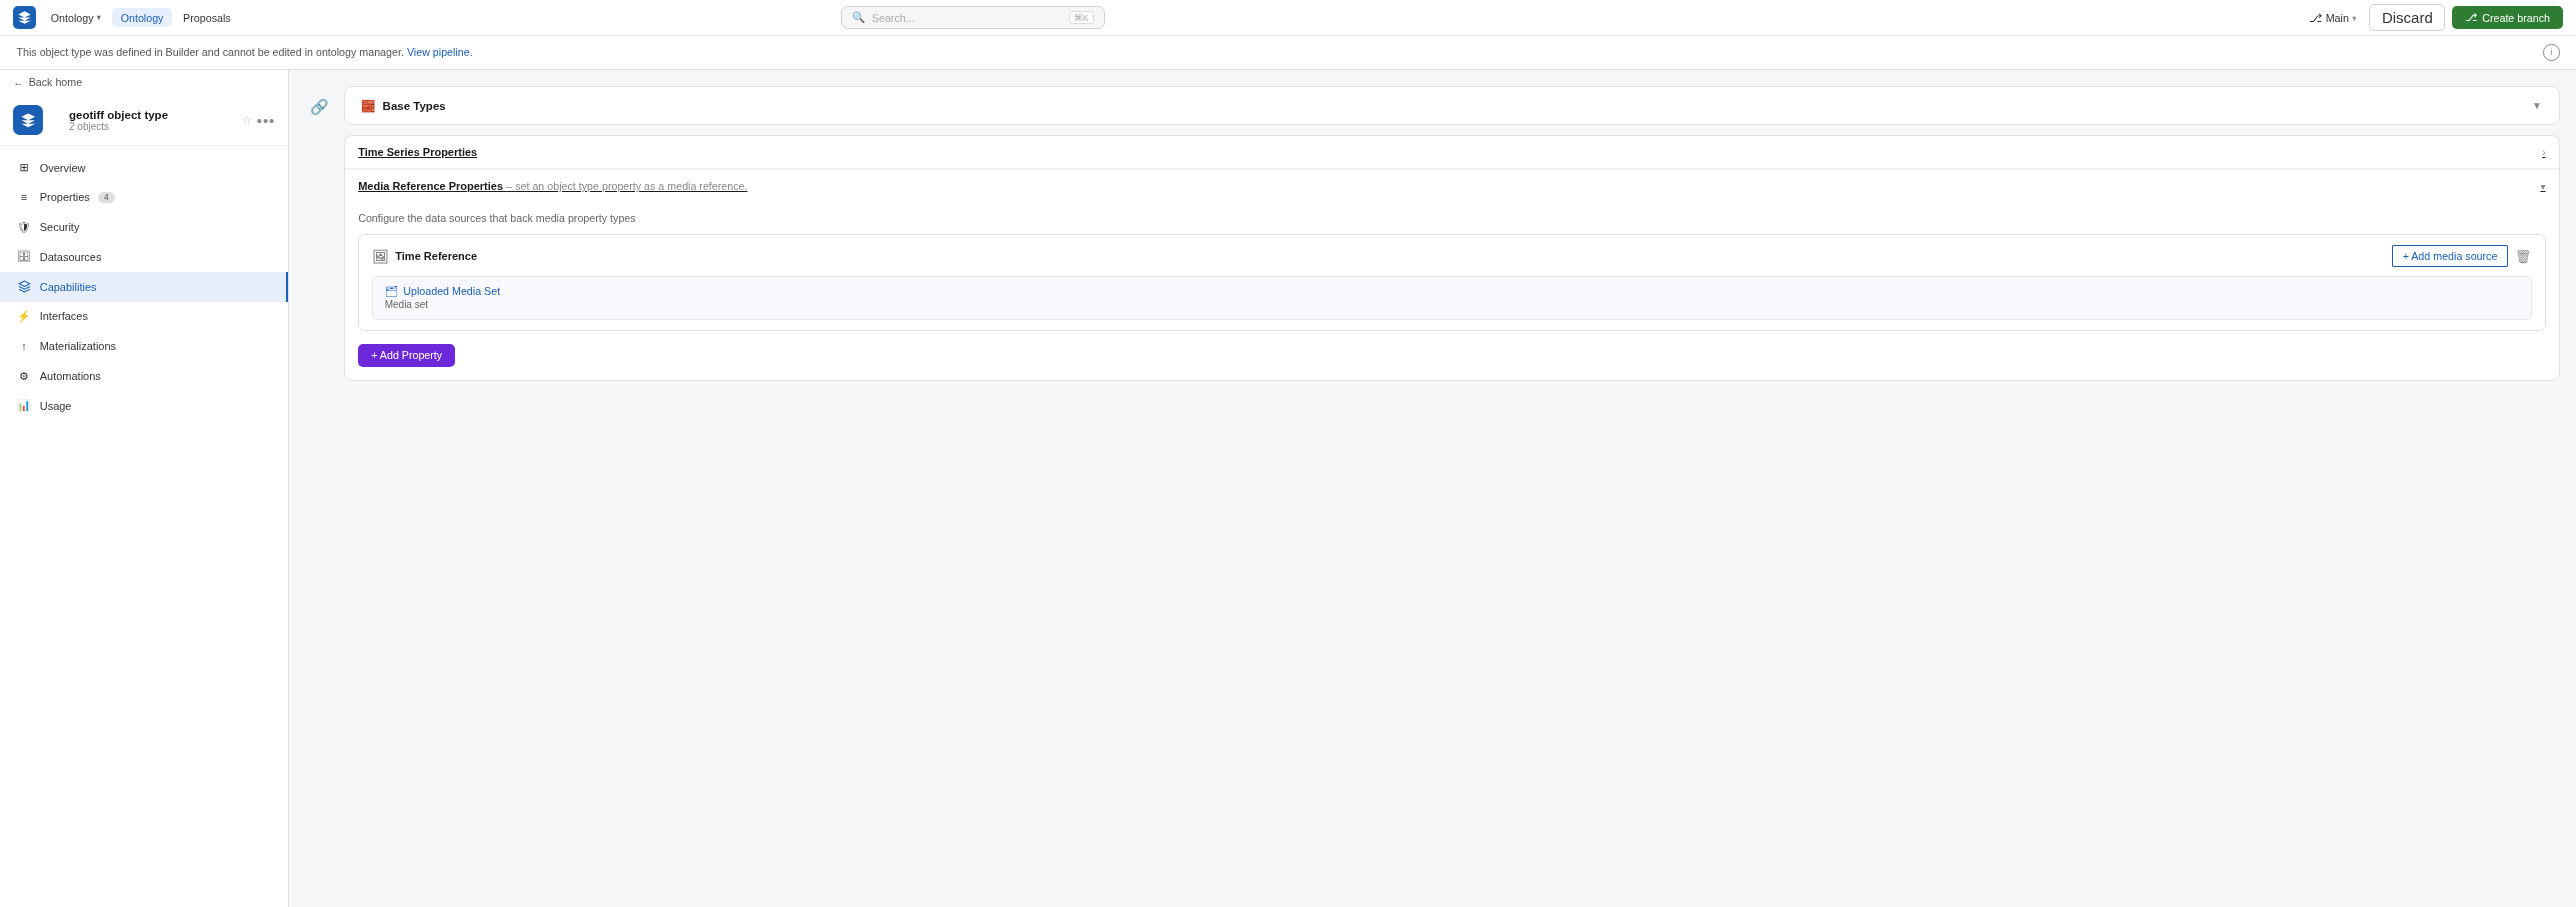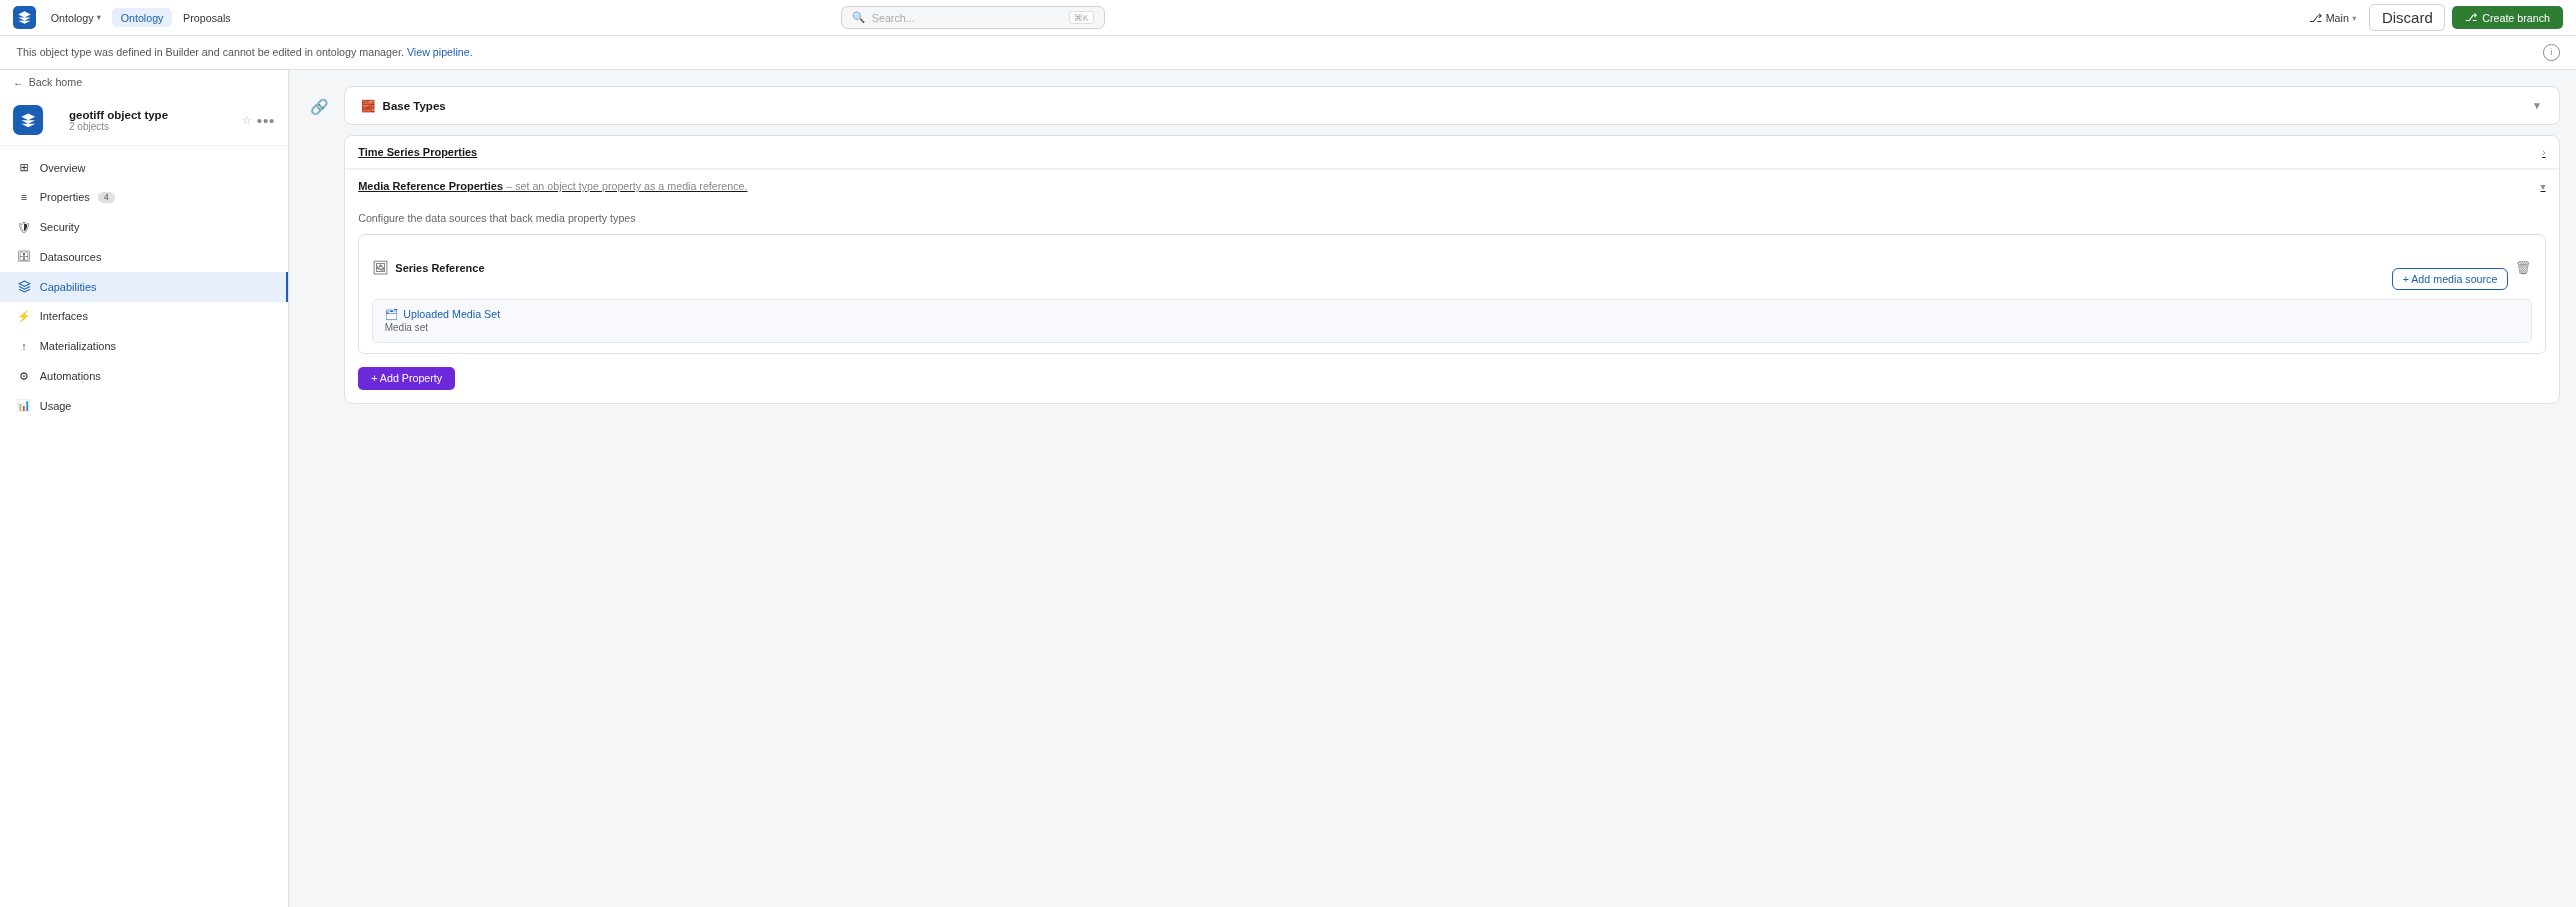--- a/index.html
+++ b/index.html
@@ -77,21 +77,21 @@
     .sub-panel-desc { font-size:10.7px; color:#888; font-weight:400; }
     .sub-panel-chevron { font-size:10px; color:#888; }
 
     .panel-body { padding:10px 13px 13px; }
     .config-text { font-size:10.7px; color:#666; margin-bottom:10px; }
 
     .media-card { border:0.8px solid #e0e0e0; border-radius:6.6px; padding:10px 13px; }
     .media-card-header { display:flex; align-items:center; justify-content:space-between; margin-bottom:8.2px; }
     .media-card-title { display:flex; align-items:center; gap:6.6px; font-size:11px; font-weight:600; }
     .media-card-actions { display:flex; align-items:center; gap:6.6px; }
-    .btn-add-media { display:flex; align-items:center; gap:4.1px; padding:4.1px 10px; border:0.8px solid #1a5fb4; border-radius:6px; color:#1a5fb4; background:#fff; font-size:10.7px; cursor:pointer;margin-top:23px; }
+    .btn-add-media { display:flex; align-items:center; gap:4.1px; padding:4.1px 10px; border:0.8px solid #1a5fb4; border-radius:1px; color:#1a5fb4; background:#fff; font-size:10.7px; cursor:pointer; }
     .delete-icon { color:#888; cursor:pointer; font-size:13px; }
 
     .media-source-row { background:#f8f9fc; border:0.8px solid #e8e8e8; border-radius:5px; padding:8.2px 11.5px; }
     .media-source-name { font-size:10.7px; font-weight:500; color:#1a5fb4; display:flex; align-items:center; gap:5px; }
     .media-source-sub { font-size:10px; color:#666; margin-top:1.6px; }
 
     .btn-add-property { display:flex; align-items:center; gap:5px; padding:5.8px 13px; background:#6d28d9; color:#fff; border:none; border-radius:5px; font-size:10.7px; cursor:pointer; font-weight:500; margin:0 13px 13px; }
 
     .content-area { display:flex; gap:10px; }
     .link-col { flex-shrink:0; padding-top:8.2px; }
@@ -261,21 +261,21 @@
             <span class="sub-panel-chevron">▾</span>
           </div>
 
           <div class="panel-body">
             <p class="config-text">Configure the data sources that back media property types</p>
 
             <div class="media-card">
               <div class="media-card-header">
                 <div class="media-card-title">
                   <span style="font-size:13px;color:#888;">🖼</span>
-                  <span>Series Reference</span>
+                  <span>Time Reference</span>
                 </div>
                 <div class="media-card-actions">
                   <button class="btn-add-media">+ Add media source</button>
                   <span class="delete-icon">🗑</span>
                 </div>
               </div>
 
               <div class="media-source-row">
                 <div class="media-source-name">
                   <span style="font-size:10.7px;">🗂</span>

